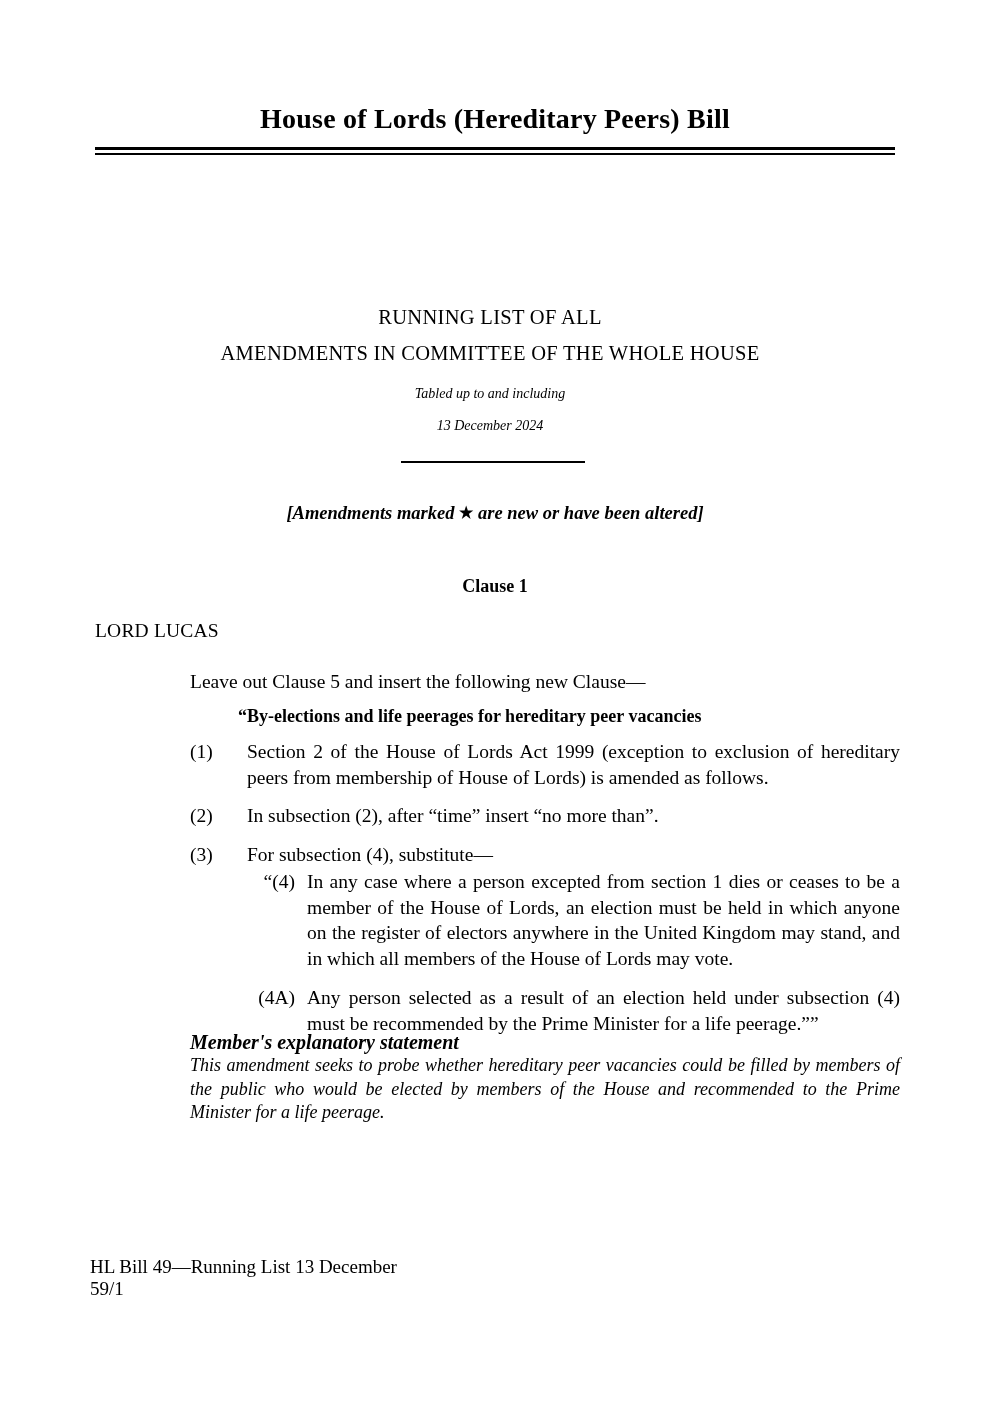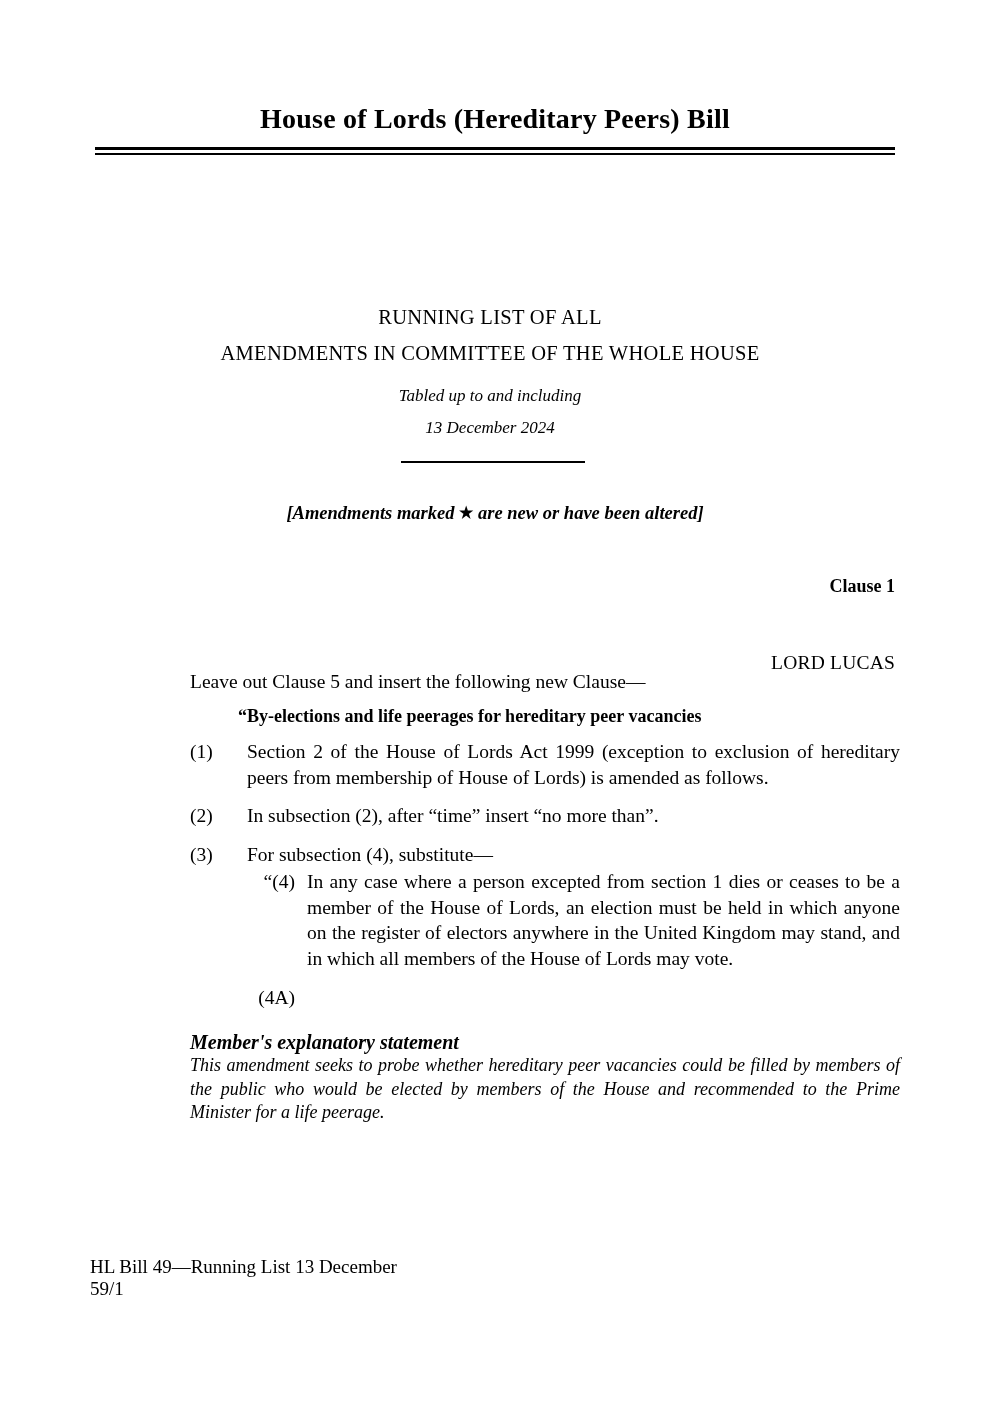--- a/index.html
+++ b/index.html
@@ -61,21 +61,21 @@
   }
   .hb-line1 {
     font-size: 20.5px;
     letter-spacing: 0.3px;
   }
   .hb-line2 {
     font-size: 20.5px;
     letter-spacing: 0.3px;
   }
   .hb-ital {
-    font-size: 17px;
+    font-size: 14px;
     font-style: italic;
   }
 
   .mid-rule {
     position: absolute;
     left: 401px;
     top: 461px;
     width: 184px;
     height: 1.6px;
     background: #000;
@@ -100,33 +100,32 @@
     position: relative;
     top: -1px;
   }
 
   
   .clause-heading {
     position: absolute;
     left: 95px;
     top: 576px;
     width: 800px;
-    text-align: right;
+    text-align: center;
     font-size: 18px;
     font-weight: bold;
   }
   .member-name {
     position: absolute;
     left: 95px;
     top: 620px;
     width: 800px;
-    text-align: right;
+    text-align: left;
     font-size: 19.5px;
     letter-spacing: 0.2px;
-    margin-top: 32px;
   }
 
   
   .lead-line {
     position: absolute;
     left: 190px;
     top: 669px;
     width: 710px;
     font-size: 19.5px;
     line-height: 26px;
@@ -267,20 +266,21 @@
     </div>
   </div>
 
   <div class="sub-list">
     <div class="subpara">
       <span class="num">“(4)</span>
       <span>In any case where a person excepted from section 1 dies or ceases to be a member of the House of Lords, an election must be held in which anyone on the register of electors anywhere in the United Kingdom may stand, and in which all members of the House of Lords may vote.</span>
     </div>
     <div class="subpara">
       <span class="num">(4A)</span>
+      <span>Any person selected as a result of an election held under subsection (4) must be recommended by the Prime Minister for a life peerage.””</span>
     </div>
   </div>
 
   <div class="explanatory">
     <div class="exp-heading">Member's explanatory statement</div>
     <div class="exp-body">This amendment seeks to probe whether hereditary peer vacancies could be filled by members of the public who would be elected by members of the House and recommended to the Prime Minister for a life peerage.</div>
   </div>
 
   <div class="footer">
     <span>HL Bill 49—Running List 13 December</span>

